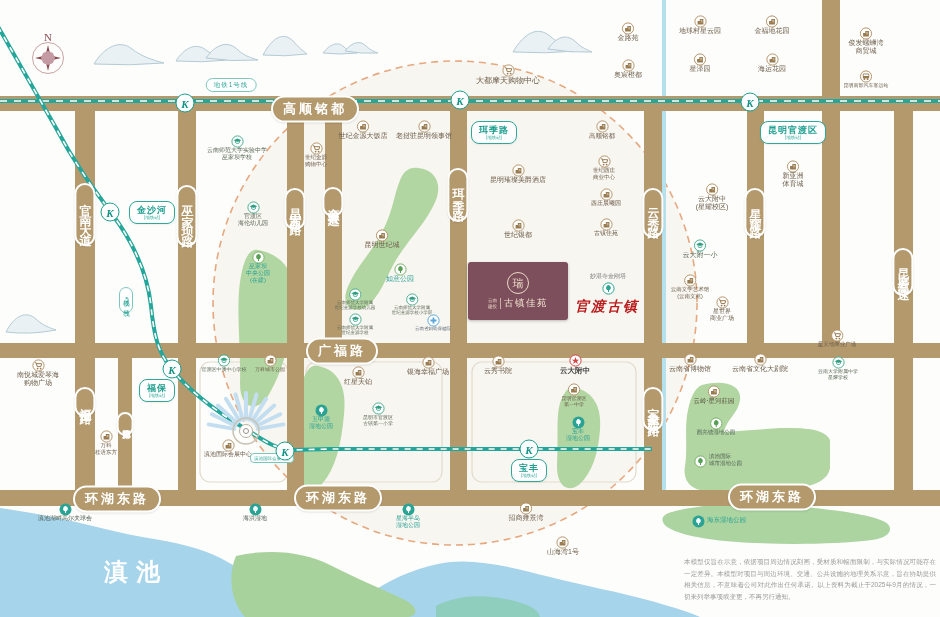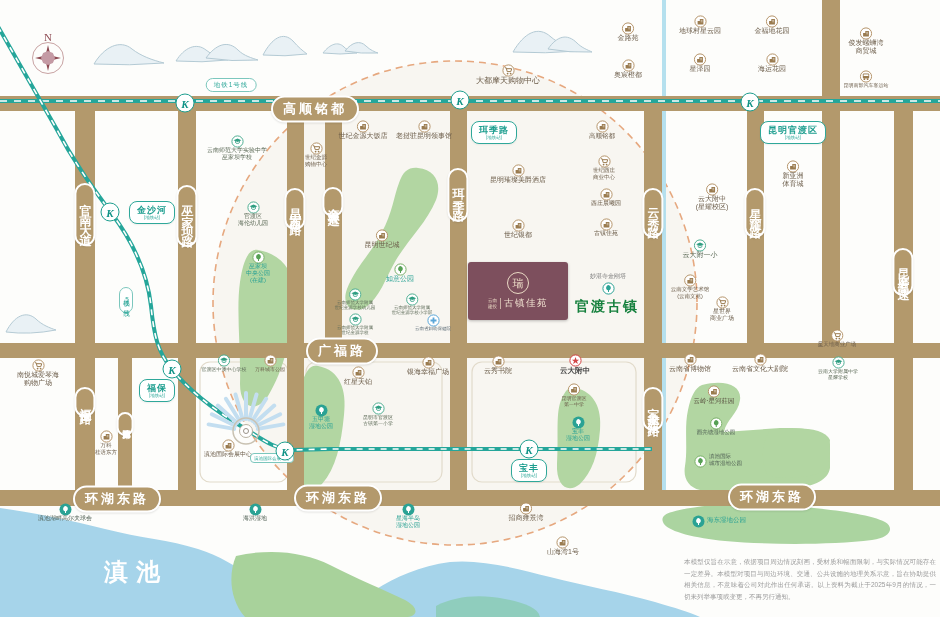--- a/index.html
+++ b/index.html
@@ -40,21 +40,21 @@
   #project{position:absolute;left:468px;top:262px;width:100px;height:58px;background:#7d4f5d;
        border-radius:3px;display:flex;flex-direction:column;align-items:center;justify-content:center;
        gap:3px;box-shadow:0 1px 3px rgba(0,0,0,.25);z-index:8;}
   #seal{width:20px;height:20px;border:1px solid #ead9c4;border-radius:50%;display:flex;
        align-items:center;justify-content:center;color:#ead9c4;font-size:11px;}
   #brandrow{display:flex;align-items:center;gap:3px;color:#ead9c4;}
   #brandsm{font-size:4.5px;line-height:1.25;text-align:center;}
   #branddiv{width:1px;height:11px;background:#ead9c4;opacity:.7;}
   #brandname{font-size:9.5px;letter-spacing:1.5px;color:#f0e2d0;}
   #gudu{position:absolute;left:607px;top:298px;transform:translateX(-50%);font-size:14px;
-       font-weight:700;color:#15803d;letter-spacing:2px;white-space:nowrap;z-index:5;}
+       font-weight:700;color:#b91c1c;letter-spacing:2px;white-space:nowrap;z-index:5;font-style:italic;}
   #lakelab{position:absolute;left:136px;top:556px;transform:translateX(-50%);font-size:24px;
        font-weight:700;color:#fff;letter-spacing:8px;white-space:nowrap;z-index:5;}
   #disclaimer{position:absolute;left:684px;top:556px;width:252px;font-size:6.5px;color:#9b9b9b;
        line-height:1.8;text-align:justify;z-index:5;}
 </style>
 </head>
 <body>
 
 <div id="map">
 

